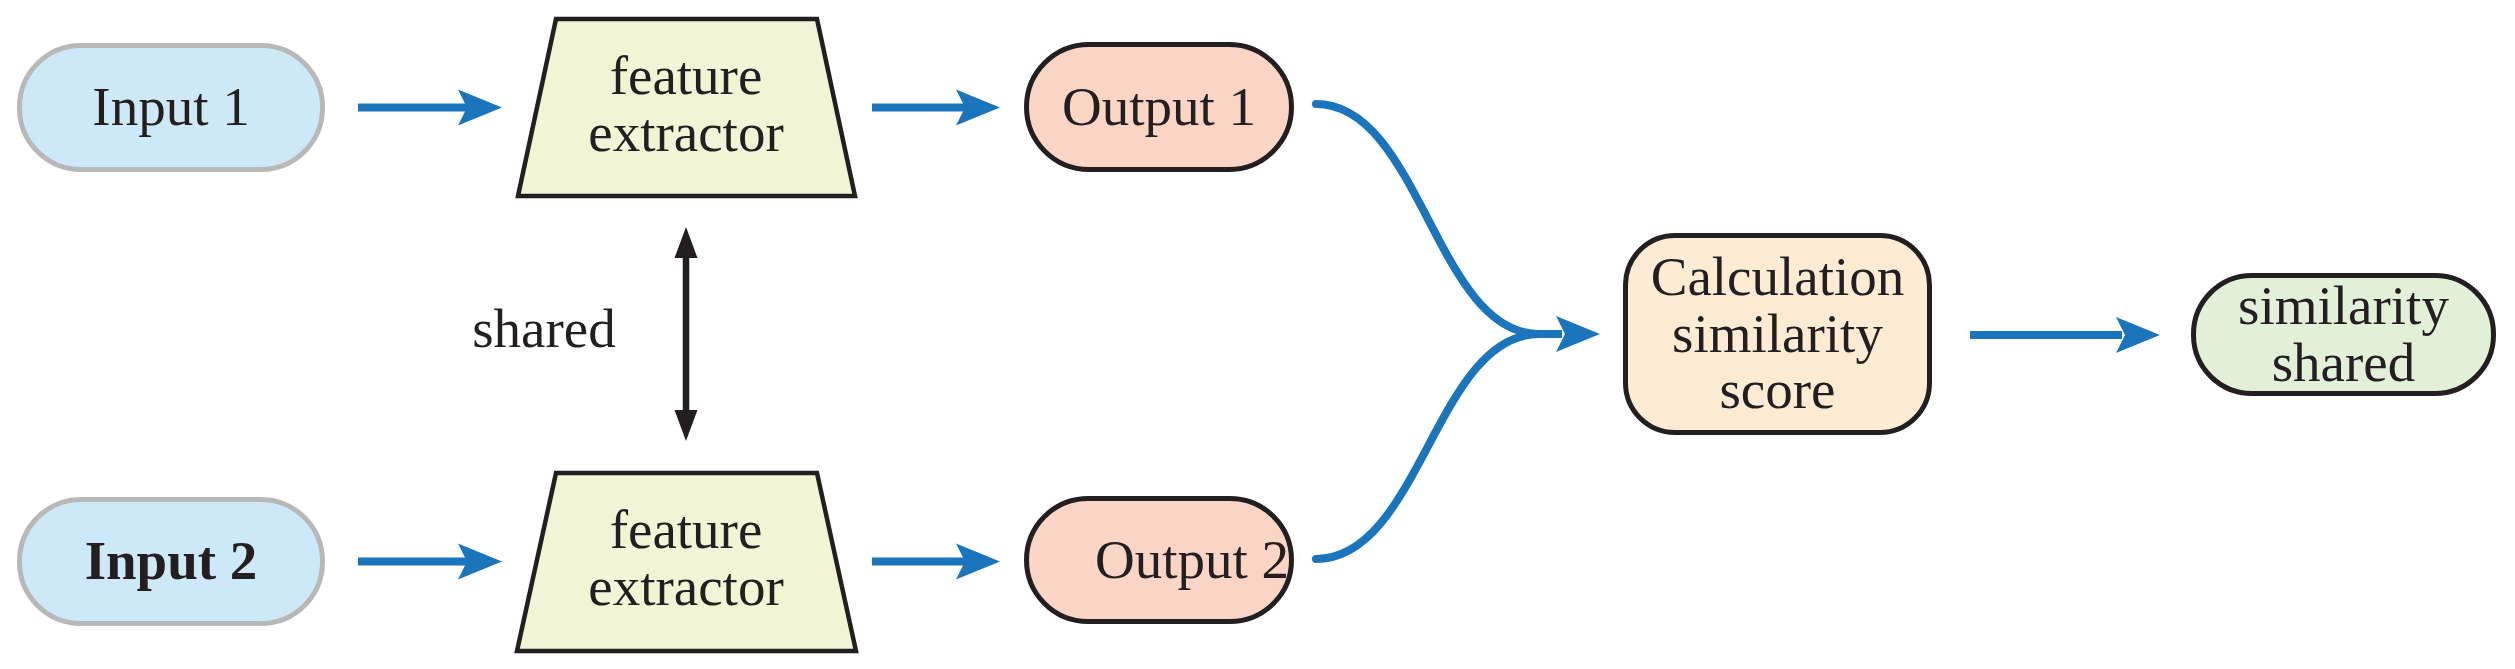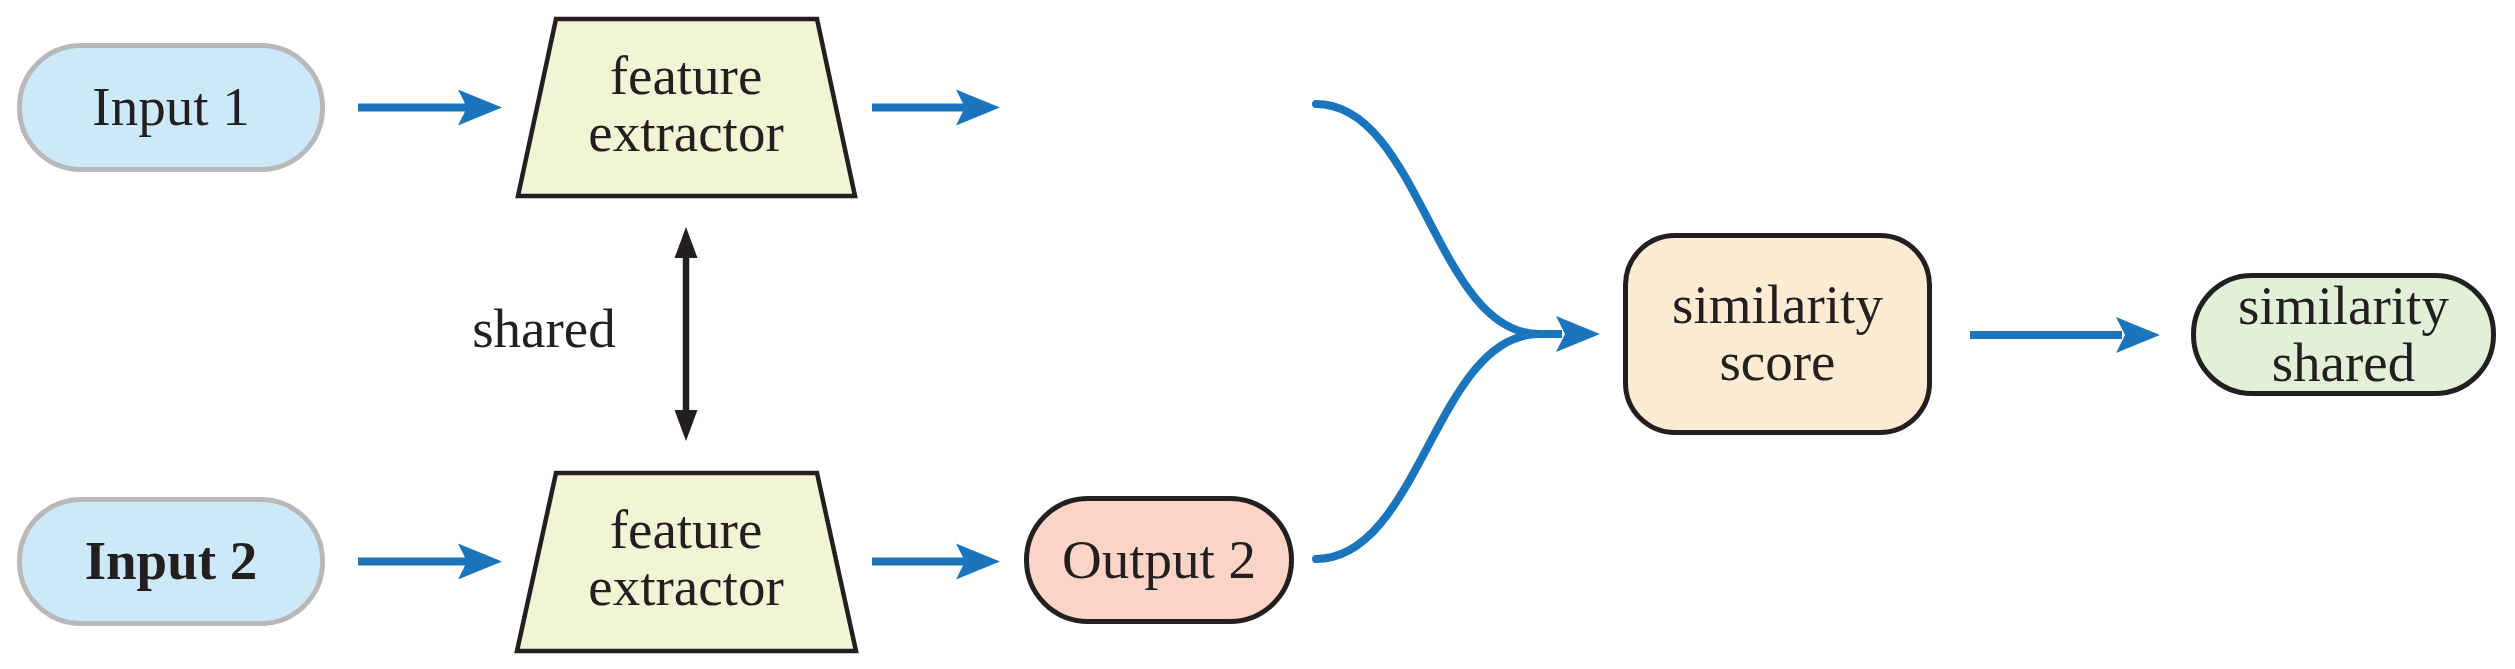--- a/index.html
+++ b/index.html
@@ -20,21 +20,21 @@
   .black-head { fill:var(--outline_dark); stroke:none; }
   .trapezoid { fill:var(--extractor_fill); stroke:var(--outline_dark); stroke-width:4.5; stroke-linejoin:miter; }
   .node, .label-block {
     position:absolute; box-sizing:border-box; display:flex; flex-direction:column;
     align-items:center; justify-content:center; text-align:center;
     font-size:55px; line-height:1.03; color:var(--text); white-space:nowrap;
   }
   #input1  { left:17px;   top:43px;  width:308px; height:129px; background:var(--input_fill);  border:5px solid var(--input_border); border-radius:64px; }
   #input2  { left:17px;   top:497px; width:308px; height:129px; background:var(--input_fill);  border:5px solid var(--input_border); border-radius:64px;font-weight:bold; }
   #output1 { left:1024px; top:42px;  width:270px; height:130px; background:var(--output_fill); border:5px solid var(--outline_dark); border-radius:65px; }
-  #output2 { left:1024px; top:496px; width:270px; height:128px; background:var(--output_fill); border:5px solid var(--outline_dark); border-radius:64px; }
+  #output2 { left:1024px; top:496px; width:270px; height:128px; background:var(--output_fill); border:5px solid var(--outline_dark); border-radius:64px;align-items:flex-end; }
   #calc    { left:1623px; top:233px; width:309px; height:202px; background:var(--calc_fill);   border:5px solid var(--outline_dark); border-radius:52px; }
   #score   { left:2191px; top:273px; width:305px; height:123px; background:var(--score_fill);  border:5px solid var(--outline_dark); border-radius:61px; }
   #fe1-label { left:531px; top:30px;  width:310px; height:150px; }
   #fe2-label { left:531px; top:484px; width:310px; height:150px; }
   #shared-weights { left:404px; top:272px; width:280px; height:114px; }
 </style>
 </head>
 <body>
 
 <div class="canvas">
@@ -94,26 +94,30 @@
 
   <div class="label-block" id="fe2-label">
     <span>feature</span>
     <span>extractor</span>
   </div>
 
   <div class="label-block" id="shared-weights">
     <span>shared</span>
   </div>
 
+  <div class="node" id="output1">
+    <span>Output 1</span>
+  </div>
 
   <div class="node" id="output2">
     <span>Output 2</span>
   </div>
 
   <div class="node" id="calc">
+    <span>Calculation</span>
     <span>similarity</span>
     <span>score</span>
   </div>
 
   <div class="node" id="score">
     <span>similarity</span>
     <span>shared</span>
   </div>
 
 </div>

